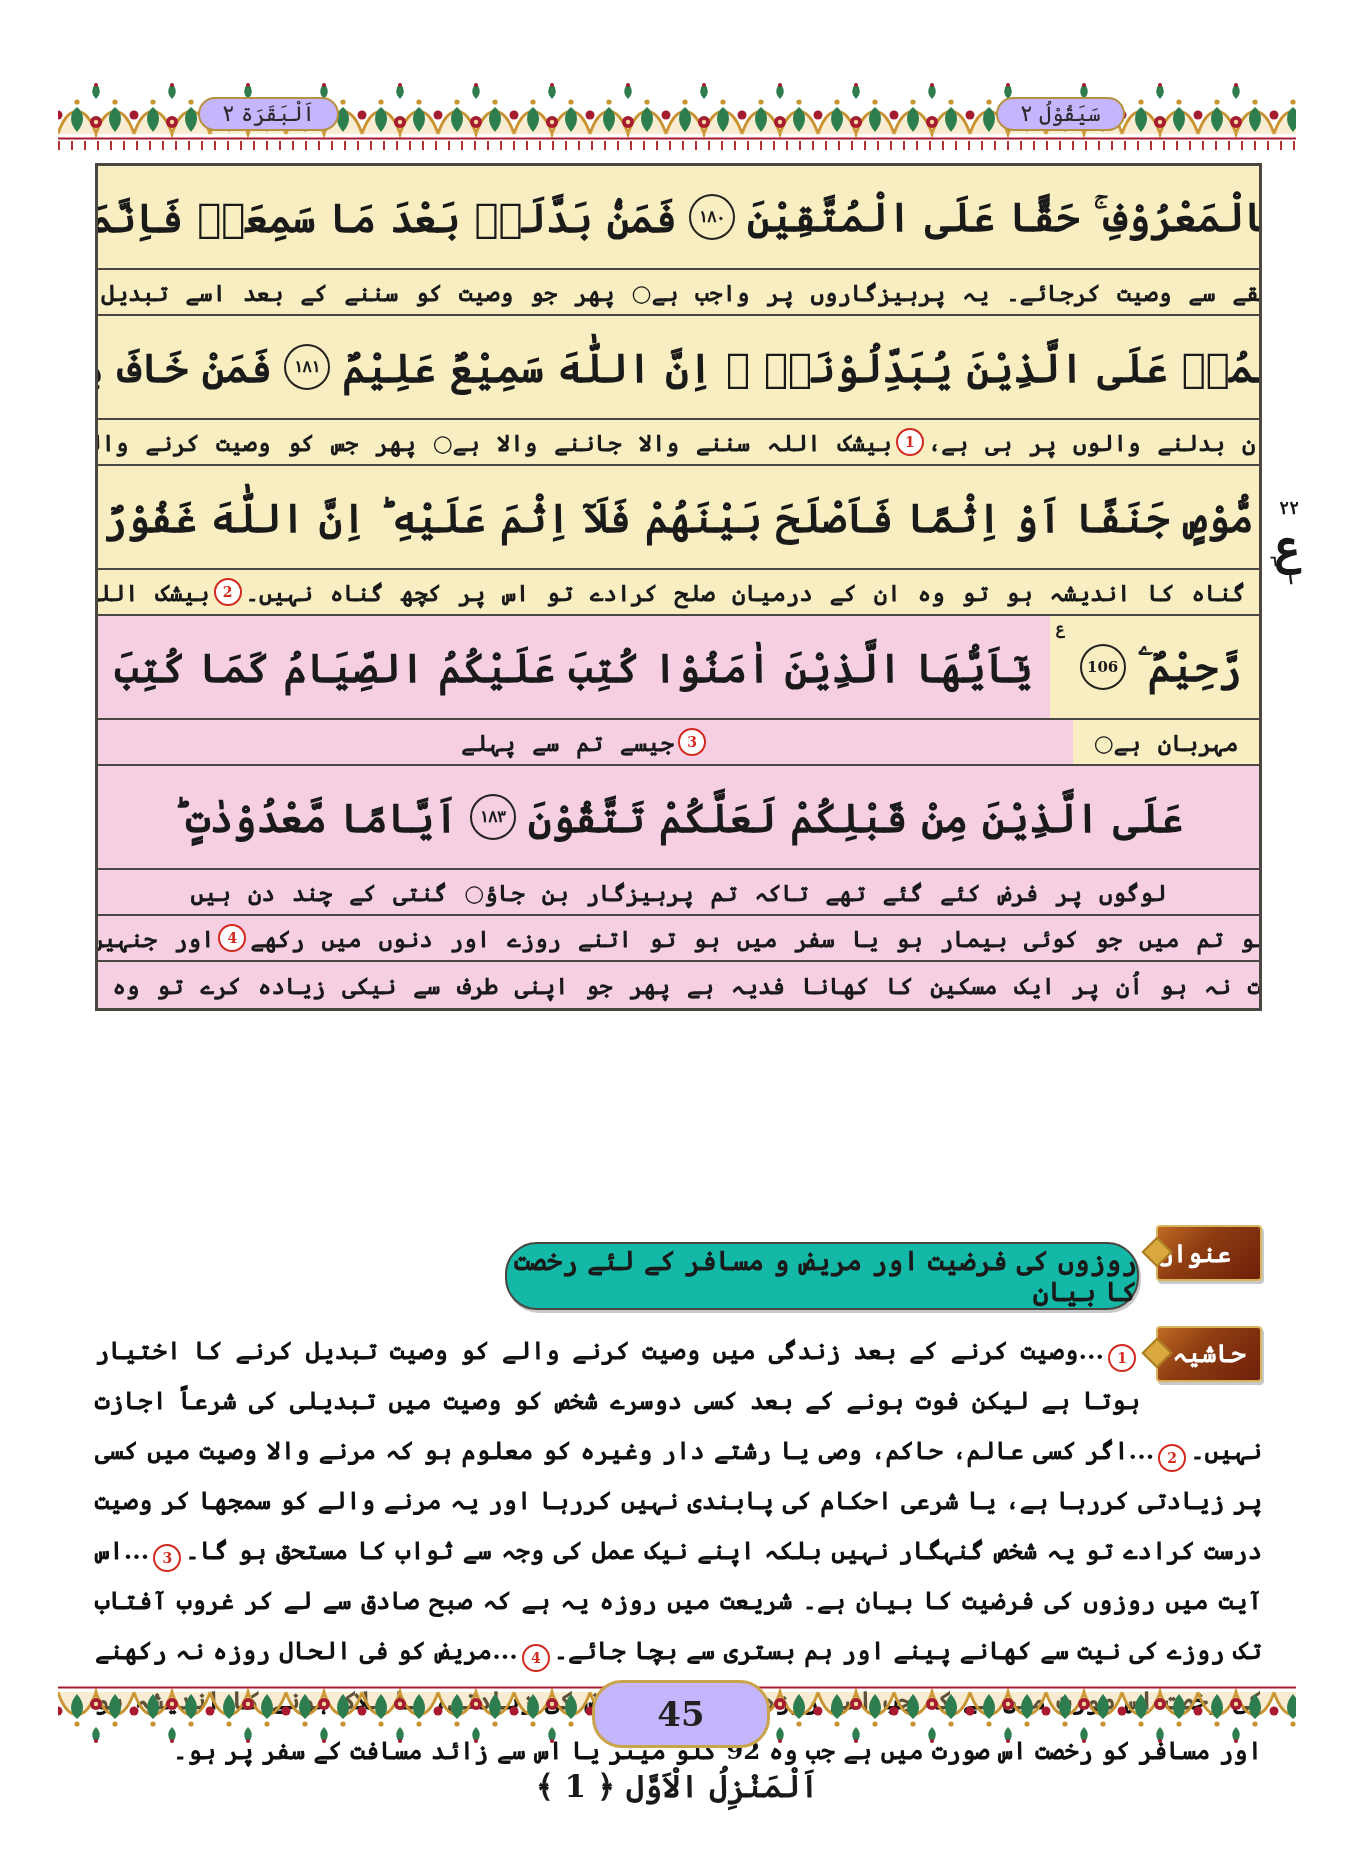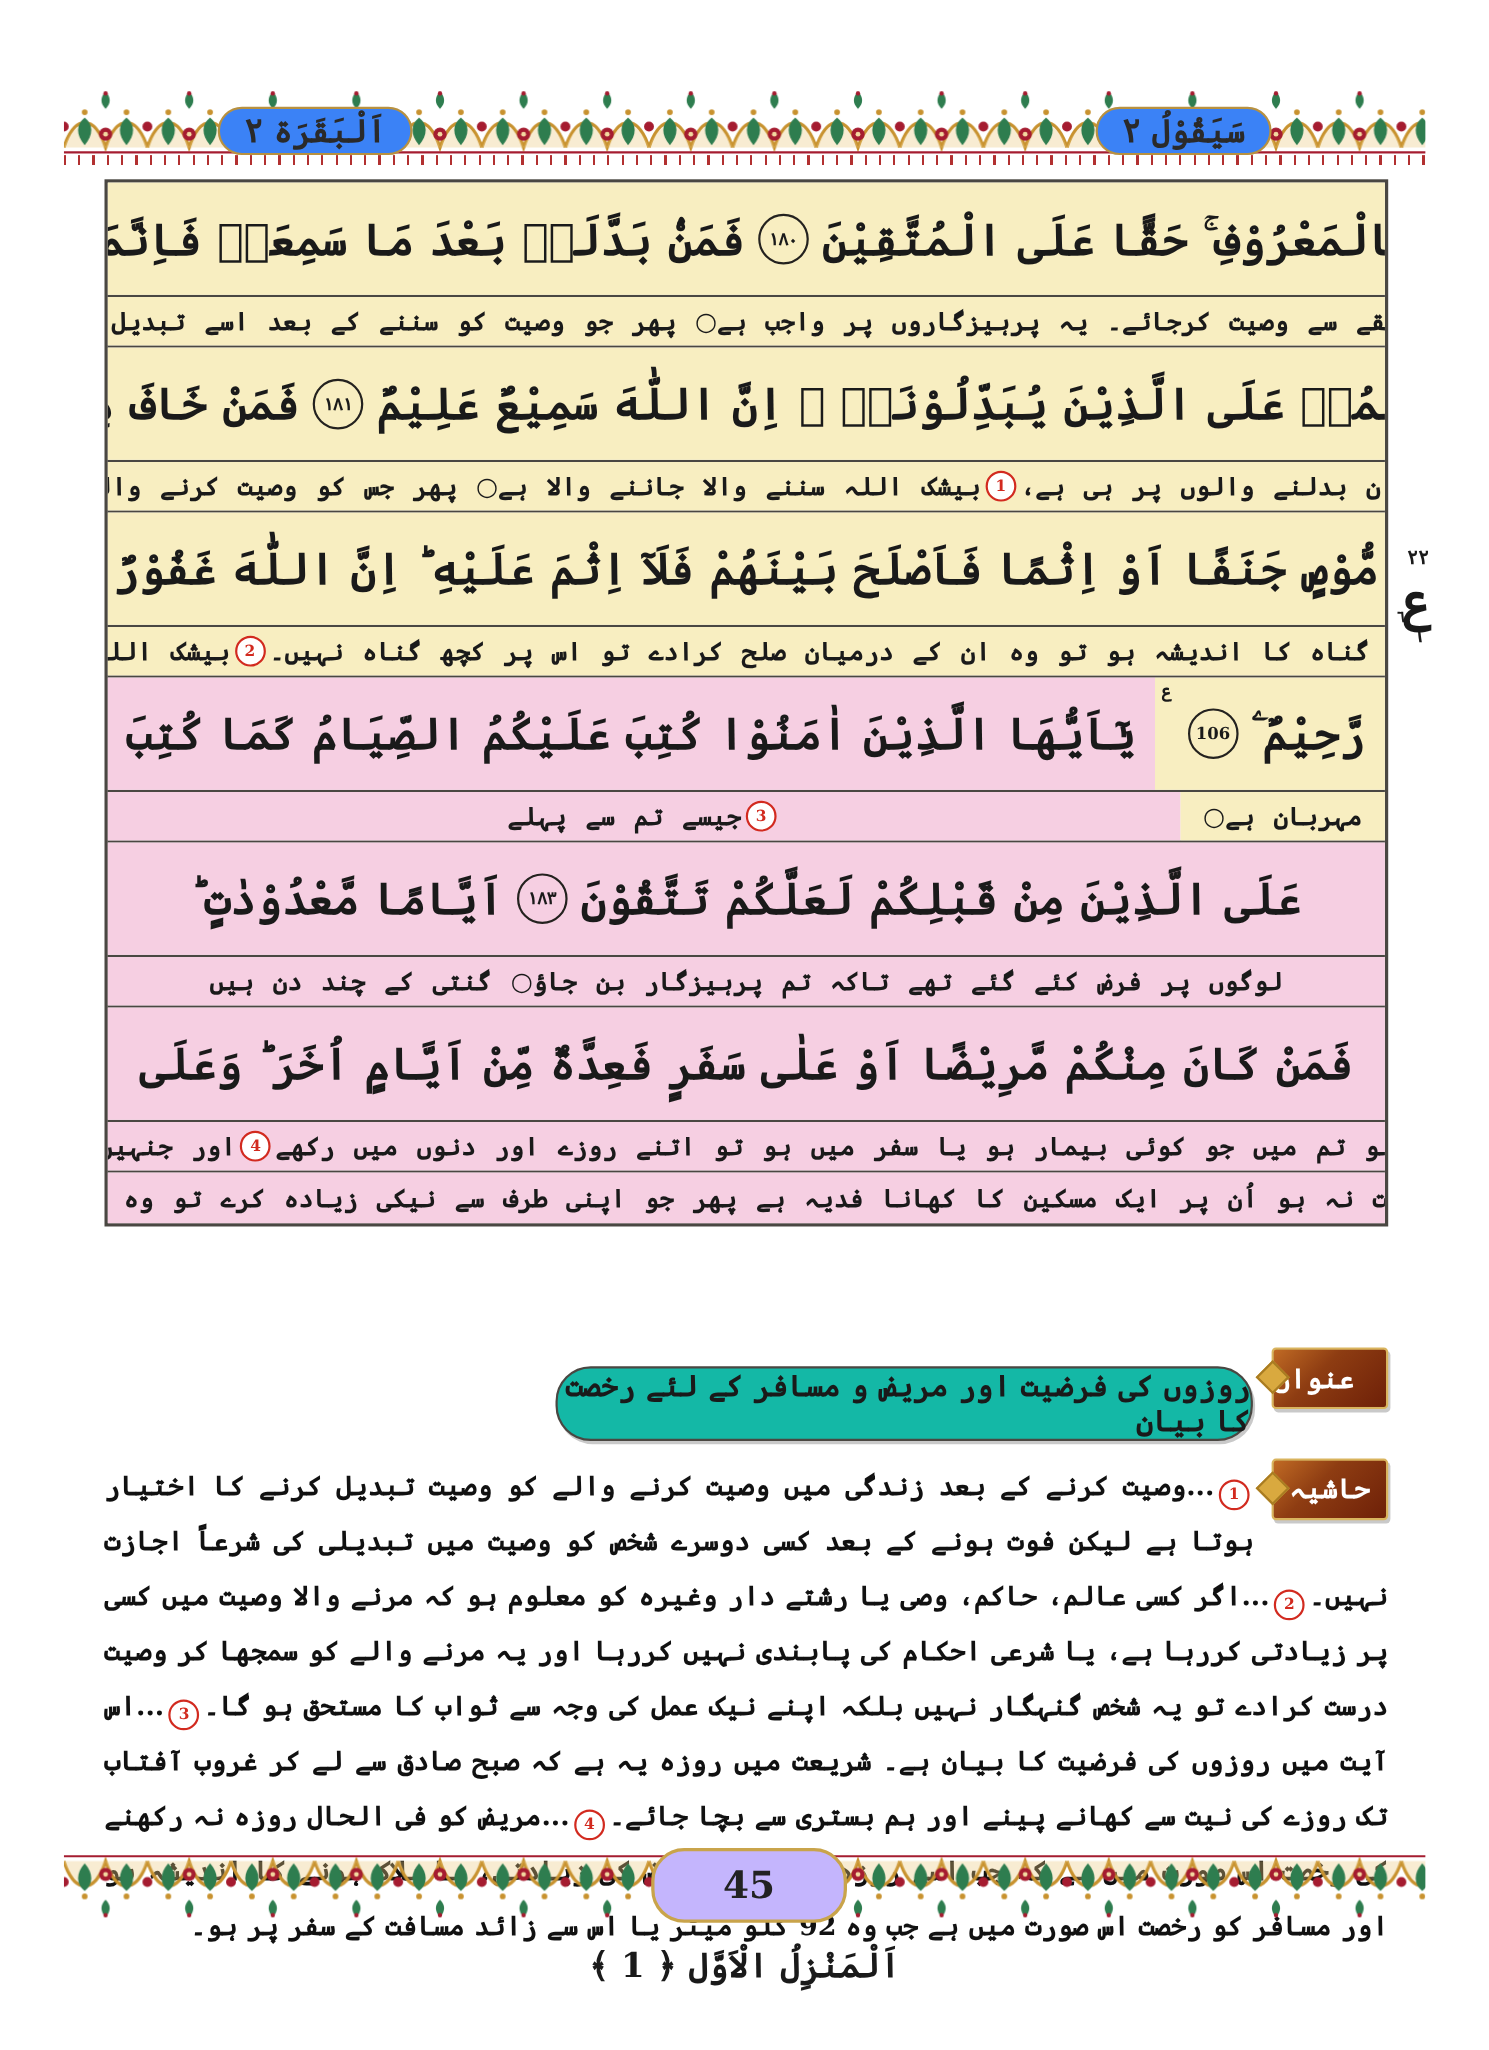--- a/index.html
+++ b/index.html
@@ -6,22 +6,22 @@
   body{width:1354px;height:1864px;position:relative;overflow:hidden;
        font-family:"DejaVu Serif", serif;color:#1a1a1a;}
 
   
   .band{position:absolute;left:58px;width:1238px;height:58px;}
   .band svg{display:block;}
   .fringe{position:absolute;left:58px;width:1238px;height:9px;
           background:repeating-linear-gradient(90deg,#b23030 0 2px,transparent 2px 13px);}
 
   
-  .pill{position:absolute;background:#3b82f6;border:2px solid #b89140;border-radius:22px;
-        padding:3px 22px;font-size:29px;font-weight:bold;color:#2a2a2a;z-index:5;
+  .pill{position:absolute;background:#c4b5fd;border:2px solid #b89140;border-radius:22px;
+        padding:3px 22px;font-size:21px;font-weight:normal;color:#2a2a2a;z-index:5;
         direction:rtl;white-space:nowrap;}
 
   
   .verse-block{position:absolute;left:95px;top:163px;width:1167px;
                border:3px solid #4a4742;box-sizing:border-box;background:#fff;}
   .row{display:flex;direction:rtl;border-bottom:2.5px solid #4a4742;box-sizing:border-box;}
   .row:last-child{border-bottom:none;}
   .row.arabic{height:104px;}
   .row.urdu{height:46px;}
   .seg{display:flex;align-items:center;justify-content:center;height:100%;
@@ -203,25 +203,20 @@
         </span>
       <span class="atext">اَيَّامًا مَّعْدُوْدٰتٍ ؕ</span>
     </div>
   </div>
   <div class="row urdu">
     <div class="seg w-full bg-pink">
         <span class="utext">لوگوں پر فرض کئے گئے تھے تاکہ تم پرہیزگار بن جاؤ○ گنتی کے چند دن ہیں</span>
       </div>
   </div>
 
-  <div class="row arabic">
-    <div class="seg w-full bg-pink">
-      <span class="atext">فَمَنْ كَانَ مِنْكُمْ مَّرِيْضًا اَوْ عَلٰى سَفَرٍ فَعِدَّةٌ مِّنْ اَيَّامٍ اُخَرَ ؕ وَعَلَى</span>
-    </div>
-  </div>
   <div class="row urdu">
     <div class="seg w-full bg-pink">
       <span class="utext">تو تم میں جو کوئی بیمار ہو یا سفر میں ہو تو اتنے روزے اور دنوں میں رکھے</span>
       <span class="fref">
           <span>4</span>
         </span>
       <span class="utext">اور جنہیں</span>
     </div>
   </div>
 

